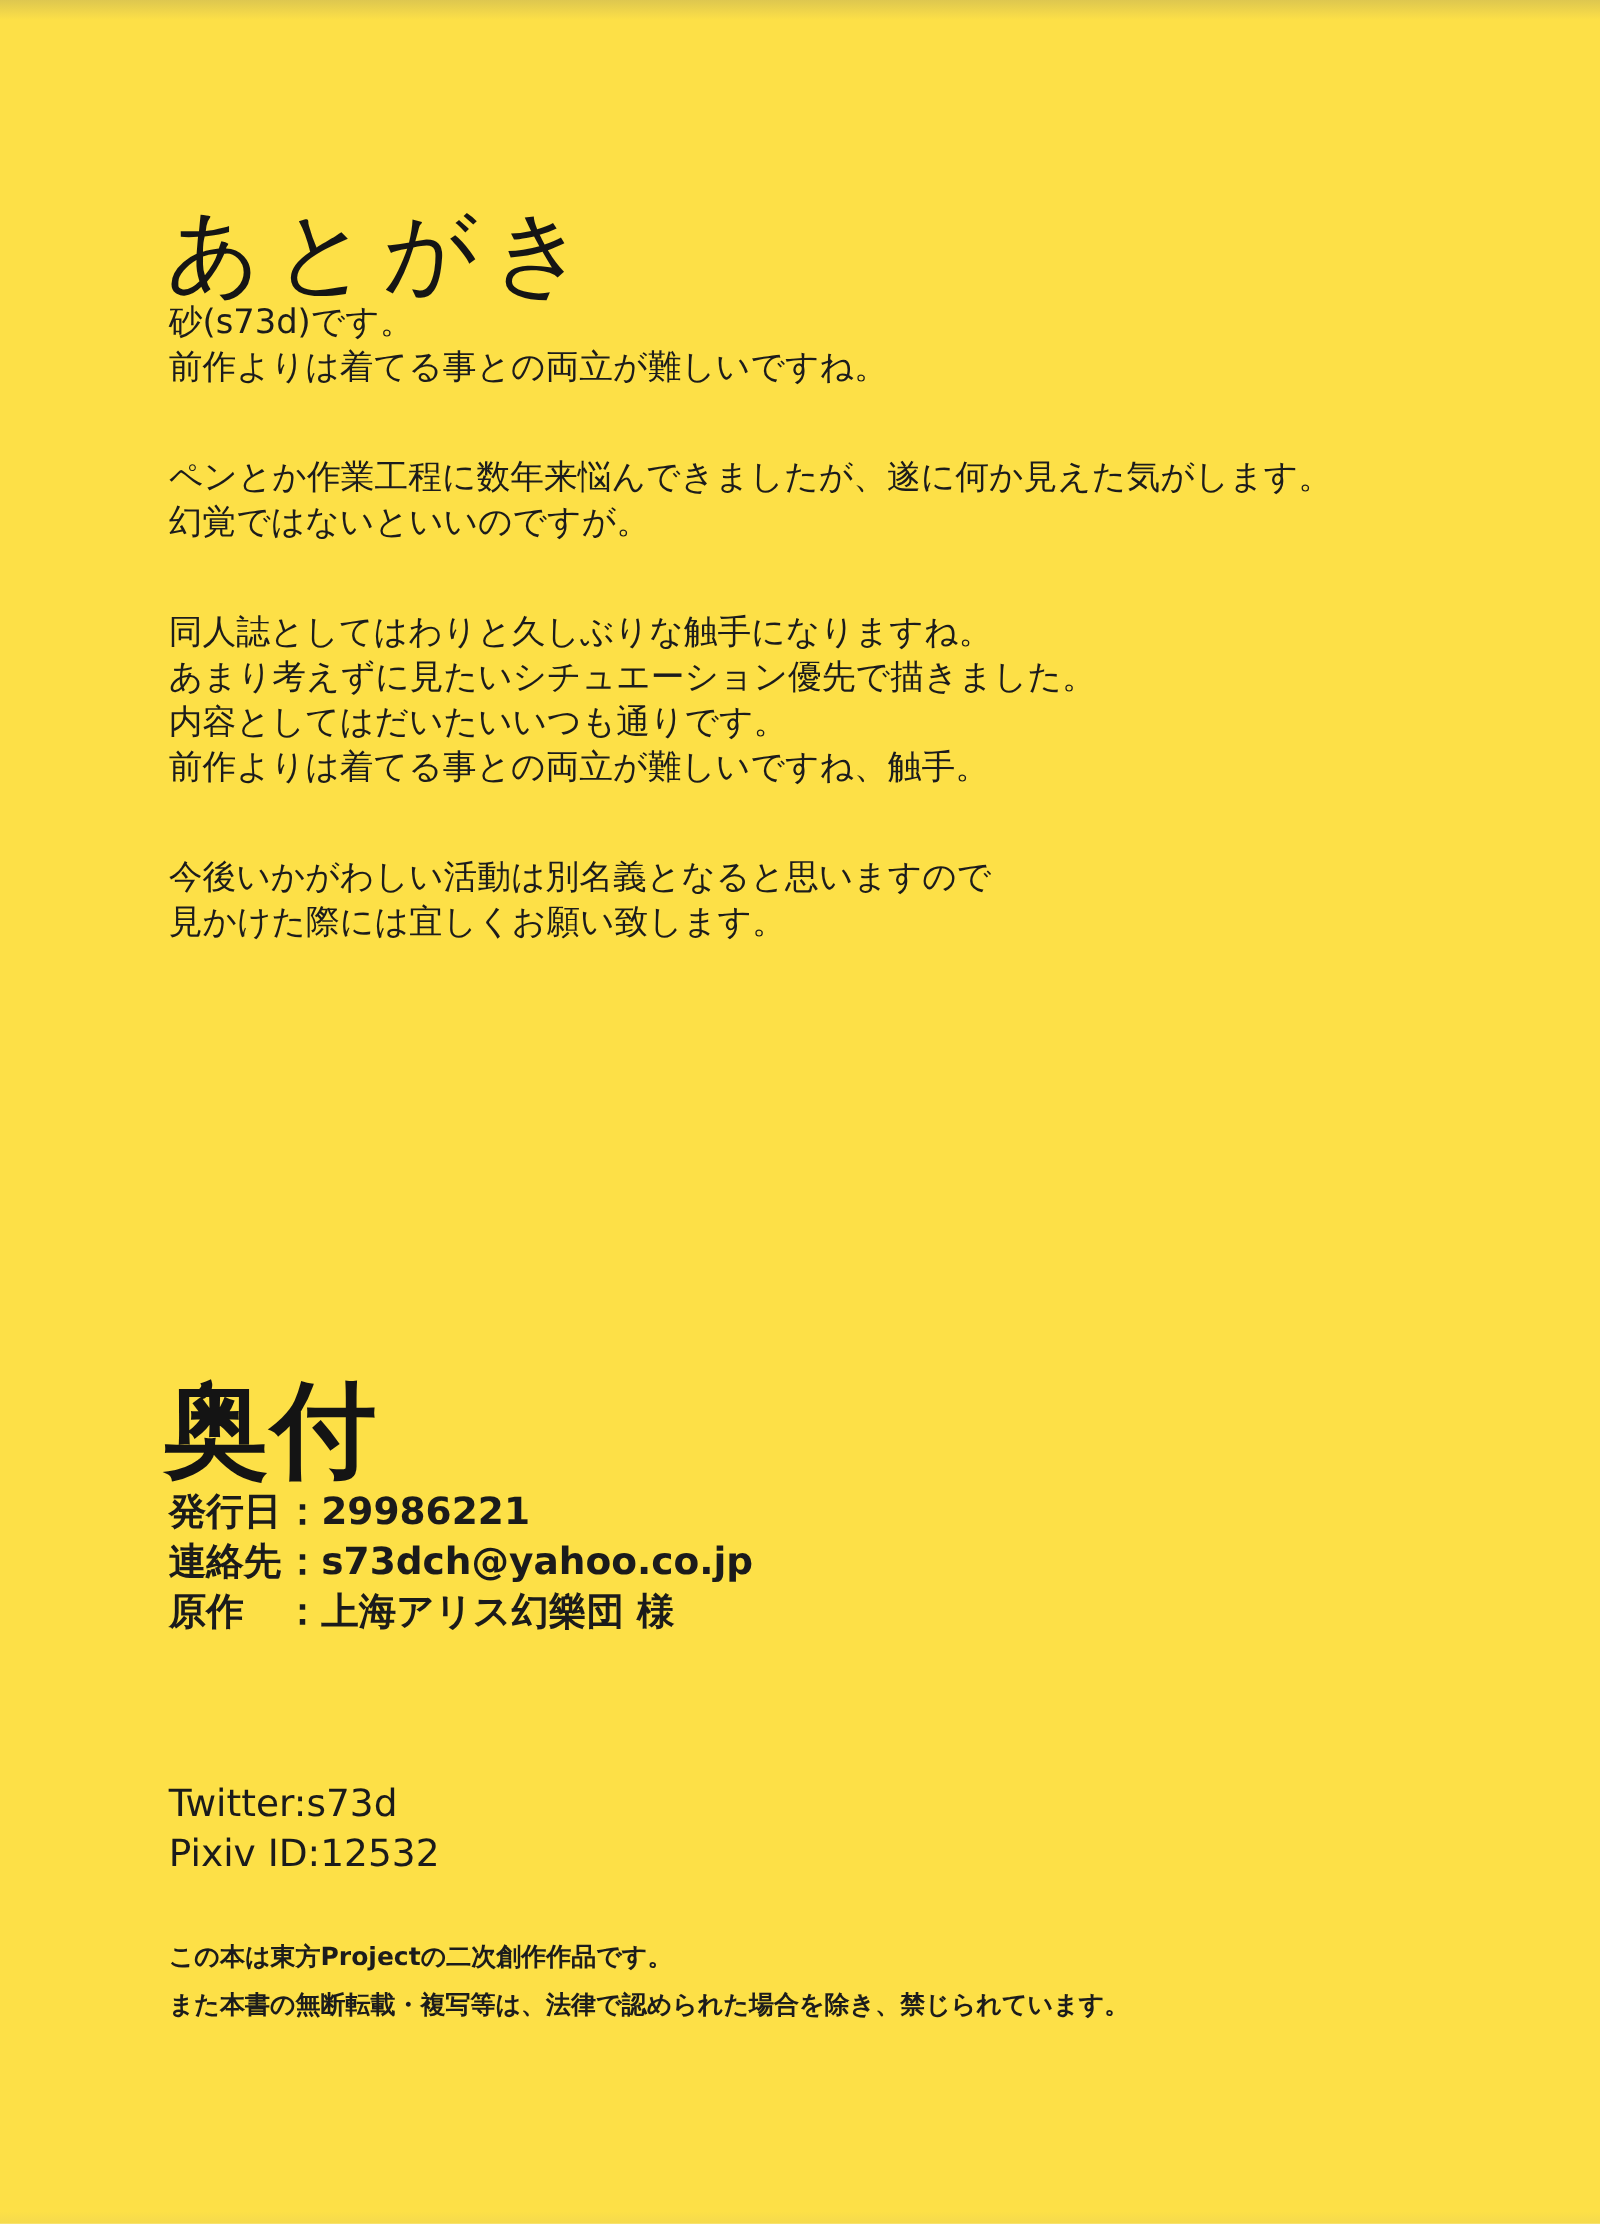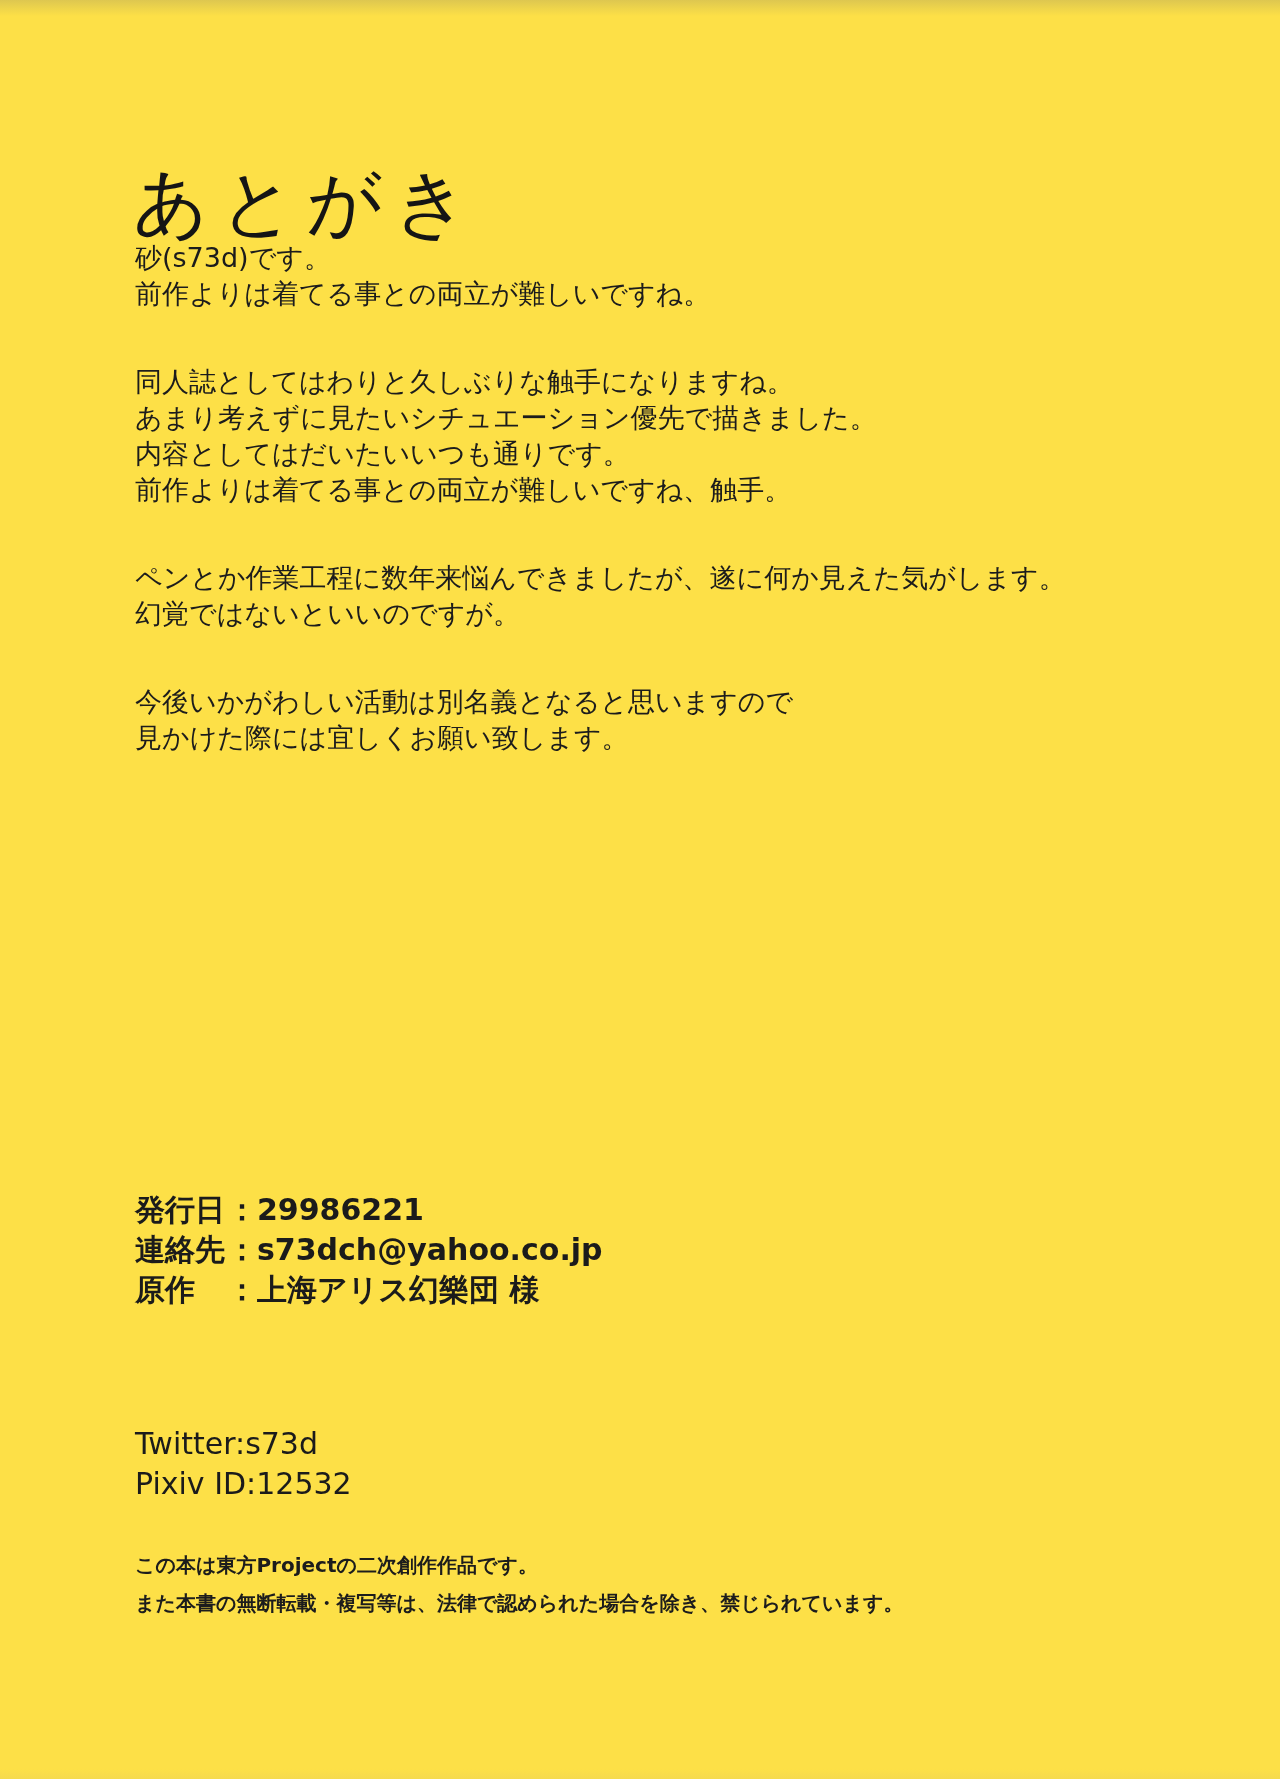--- a/index.html
+++ b/index.html
@@ -102,35 +102,36 @@
   <div class="scan-shade"></div>
 
   <h1 class="afterword-title">あとがき</h1>
 
   <div class="afterword-body">
     <p class="para">
       <span class="line">砂(s73d)です。</span>
       <span class="line">前作よりは着てる事との両立が難しいですね。</span>
     </p>
     <p class="para">
+      <span class="line">ペンとか作業工程に数年来悩んできましたが、遂に何か見えた気がします。</span>
+      <span class="line">幻覚ではないといいのですが。</span>
+    </p>
+    <p class="para">
       <span class="line">同人誌としてはわりと久しぶりな触手になりますね。</span>
       <span class="line">あまり考えずに見たいシチュエーション優先で描きました。</span>
       <span class="line">内容としてはだいたいいつも通りです。</span>
       <span class="line">前作よりは着てる事との両立が難しいですね、触手。</span>
-    </p>
-    <p class="para">
-      <span class="line">ペンとか作業工程に数年来悩んできましたが、遂に何か見えた気がします。</span>
-      <span class="line">幻覚ではないといいのですが。</span>
     </p>
     <p class="para">
       <span class="line">今後いかがわしい活動は別名義となると思いますので</span>
       <span class="line">見かけた際には宜しくお願い致します。</span>
     </p>
   </div>
 
+  <h2 class="colophon-title">奥付</h2>
 
   <div class="pub-block">
     <span class="line">
       <span class="pub-label">発行日</span><span>：</span><span>29986221</span>
     </span>
     <span class="line">
       <span class="pub-label">連絡先</span><span>：</span><span>s73dch@yahoo.co.jp</span>
     </span>
     <span class="line">
       <span class="pub-label">原作</span><span>：</span><span>上海アリス幻樂団 様</span>

